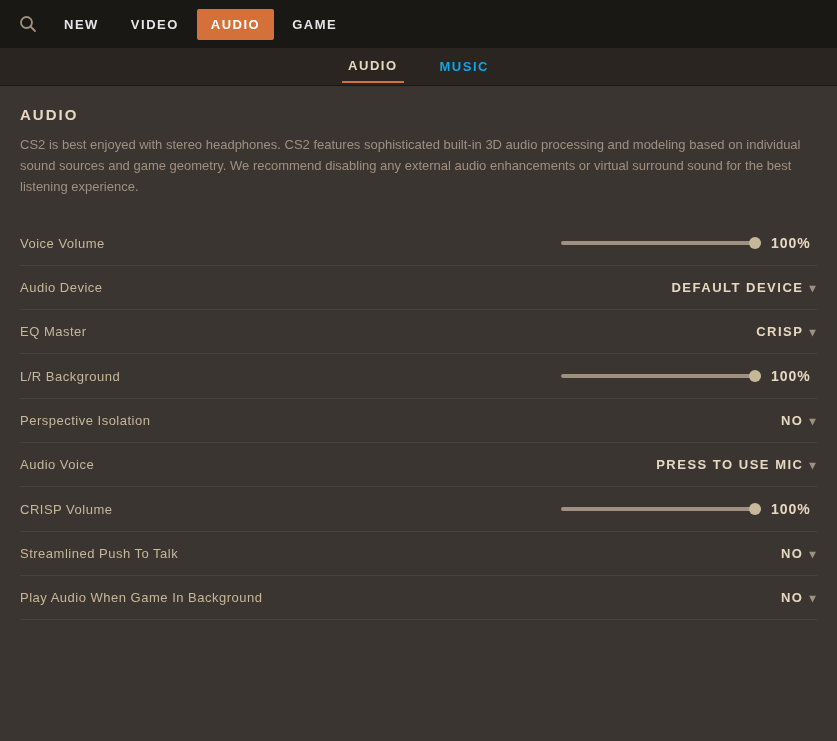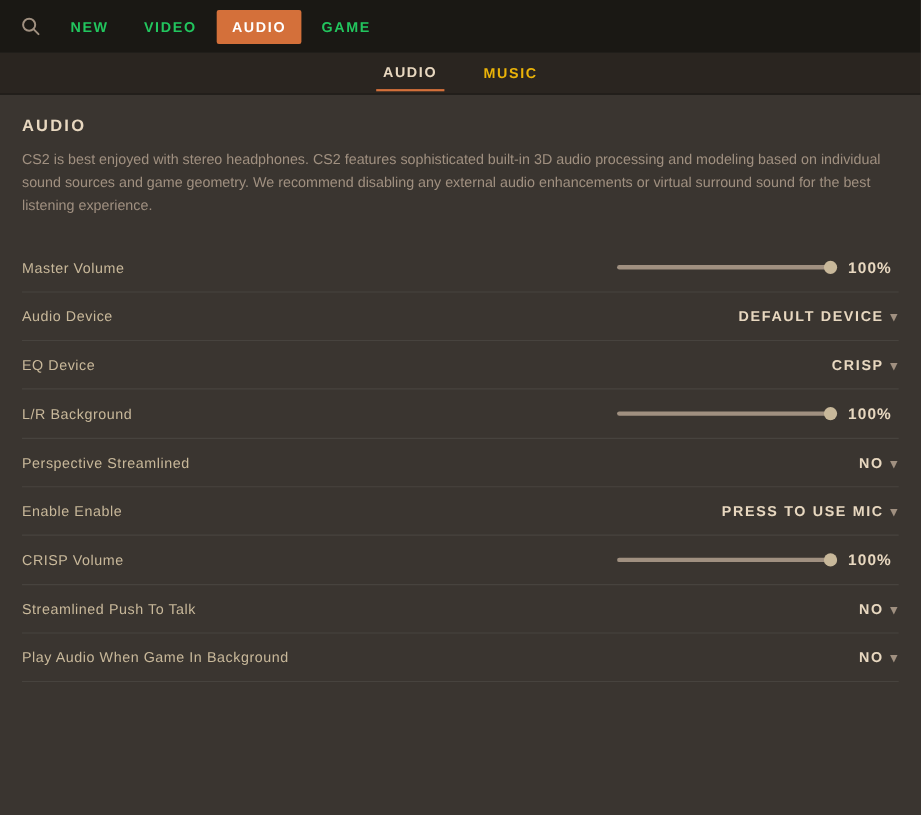--- a/index.html
+++ b/index.html
@@ -31,21 +31,21 @@
       justify-content: center;
       cursor: pointer;
       color: #a09080;
     }
 
     .nav-item {
       padding: 8px 14px;
       font-size: 13px;
       letter-spacing: 1.5px;
       text-transform: uppercase;
-      color: #22c55e;
+      color: #e5e5e5;
       cursor: pointer;
       font-weight: 600;
     }
 
     .nav-item.active {
       background: #d4703a;
       color: #fff;
       border-radius: 2px;
     }
 
@@ -57,21 +57,21 @@
       background: #2a2520;
       height: 38px;
       gap: 30px;
       border-bottom: 1px solid #1a1814;
     }
 
     .sub-nav-item {
       font-size: 13px;
       letter-spacing: 1.5px;
       text-transform: uppercase;
-      color: #eab308;
+      color: #0ea5e9;
       cursor: pointer;
       font-weight: 600;
       padding: 8px 6px;
     }
 
     .sub-nav-item.active {
       color: #e8d8c0;
       border-bottom: 2px solid #d4703a;
     }
 
@@ -188,61 +188,61 @@
   <div class="sub-nav-item">MUSIC</div>
 </div>
 
 <div class="main-content">
   <div class="section-title">Audio</div>
   <div class="description">CS2 is best enjoyed with stereo headphones. CS2 features sophisticated built-in 3D audio processing and modeling based on individual sound sources and game geometry. We recommend disabling any external audio enhancements or virtual surround sound for the best listening experience.</div>
 
   <div class="settings-list">
 
     <div class="setting-row">
-      <span class="setting-label">Master Volume</span>
+      <span class="setting-label">Voice Volume</span>
       <div class="setting-control">
         <input type="range" min="0" max="100" value="100" style="">
         <span class="slider-value">100%</span>
       </div>
     </div>
 
     <div class="setting-row">
       <span class="setting-label">Audio Device</span>
       <div class="dropdown-control">
         <span>DEFAULT DEVICE</span>
         <span class="chevron-icon">▾</span>
       </div>
     </div>
 
     <div class="setting-row">
-      <span class="setting-label">EQ Device</span>
+      <span class="setting-label">EQ Master</span>
       <div class="dropdown-control">
         <span>CRISP</span>
         <span class="chevron-icon">▾</span>
       </div>
     </div>
 
     <div class="setting-row">
       <span class="setting-label">L/R Background</span>
       <div class="setting-control">
         <input type="range" min="0" max="100" value="100" style="">
         <span class="slider-value">100%</span>
       </div>
     </div>
 
     <div class="setting-row">
-      <span class="setting-label">Perspective Streamlined</span>
+      <span class="setting-label">Perspective Isolation</span>
       <div class="dropdown-control">
         <span>NO</span>
         <span class="chevron-icon">▾</span>
       </div>
     </div>
 
     <div class="setting-row">
-      <span class="setting-label">Enable Enable</span>
+      <span class="setting-label">Audio Voice</span>
       <div class="dropdown-control">
         <span>PRESS TO USE MIC</span>
         <span class="chevron-icon">▾</span>
       </div>
     </div>
 
     <div class="setting-row">
       <span class="setting-label">CRISP Volume</span>
       <div class="setting-control">
         <input type="range" min="0" max="100" value="100" style="">

